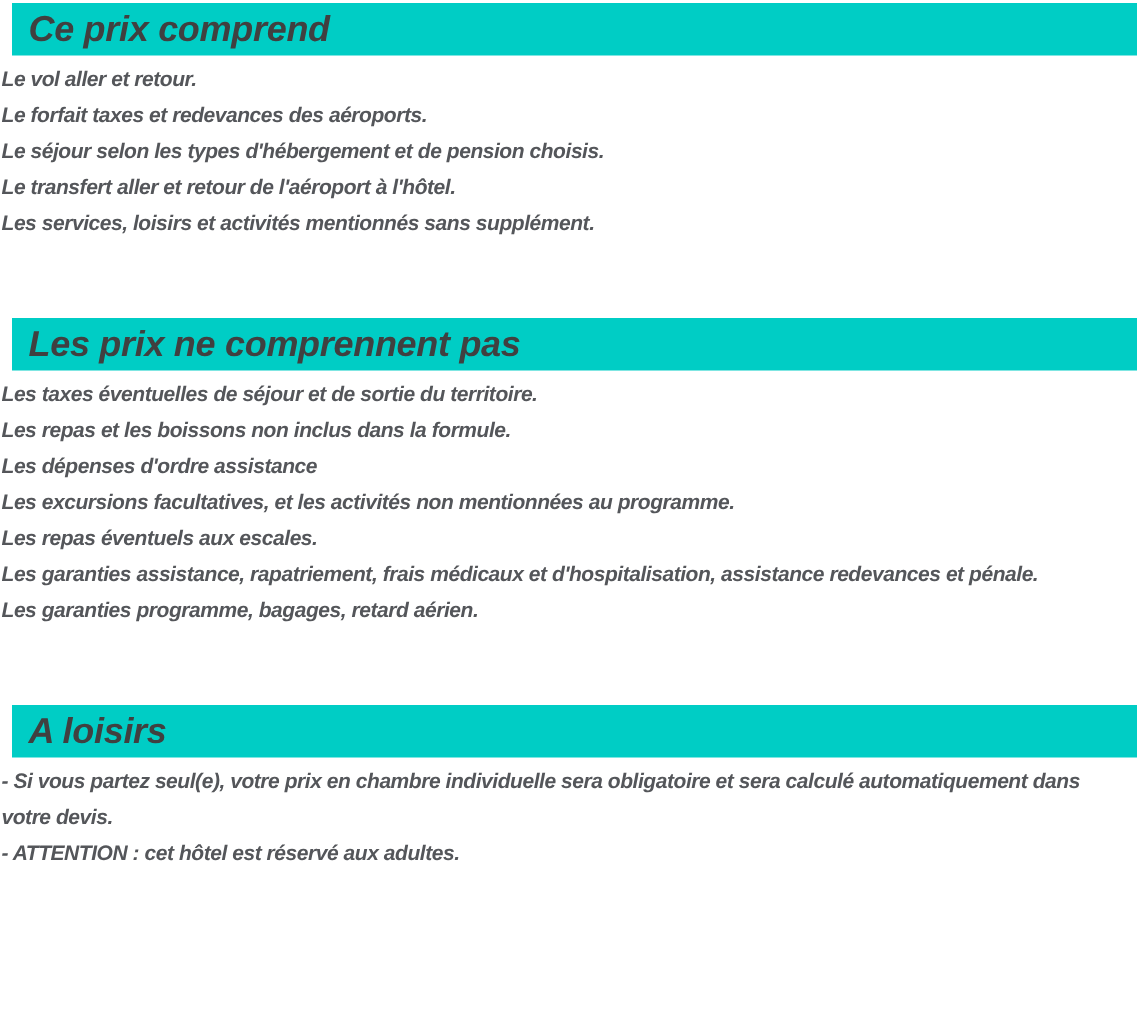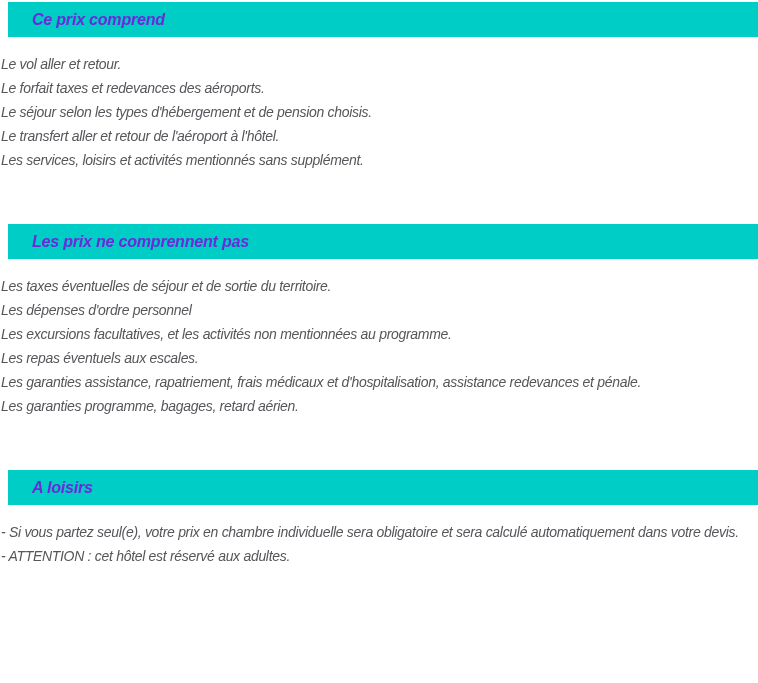--- a/index.html
+++ b/index.html
@@ -23,32 +23,33 @@
     margin-right: 0;
     height: 35px;
     background: #00cdc5;
     display: flex;
     align-items: center;
   }
   .price-section:first-child .section-bar {
     margin-top: 2px;
   }
   .section-title {
-    margin: 16px;
+    margin: 3px;
     padding-left: 8px;
-    font-size: 16px;
+    font-size: 24px;
     font-weight: bold;
     font-style: italic;
-    color: #6d28d9;
+    color: #404040;
     letter-spacing: -0.2px;
   }
   .section-body {
     margin: 0;
-    padding: 15px 8px 0 1px;
+    padding: 3px 8px 0 1px;
     margin-bottom: 52px;
+    font-weight: bold;
   }
   .price-section:last-child .section-body {
     margin-bottom: 0;
   }
   .item-line {
     margin: 0;
     font-size: 14px;
     line-height: 24px;
     font-style: italic;
     color: #54565a;
@@ -72,21 +73,22 @@
         <p class="item-line">Les services, loisirs et activités mentionnés sans supplément.</p>
       </div>
   </section>
 
   <section class="price-section">
     <header class="section-bar">
       <h2 class="section-title">Les prix ne comprennent pas</h2>
     </header>
     <div class="section-body">
         <p class="item-line">Les taxes éventuelles de séjour et de sortie du territoire.</p>
-        <p class="item-line">Les dépenses d'ordre personnel</p>
+        <p class="item-line">Les repas et les boissons non inclus dans la formule.</p>
+        <p class="item-line">Les dépenses d'ordre assistance</p>
         <p class="item-line">Les excursions facultatives, et les activités non mentionnées au programme.</p>
         <p class="item-line">Les repas éventuels aux escales.</p>
         <p class="item-line">Les garanties assistance, rapatriement, frais médicaux et d'hospitalisation, assistance redevances et pénale.</p>
         <p class="item-line">Les garanties programme, bagages, retard aérien.</p>
       </div>
   </section>
 
   <section class="price-section">
     <header class="section-bar">
       <h2 class="section-title">A loisirs</h2>

